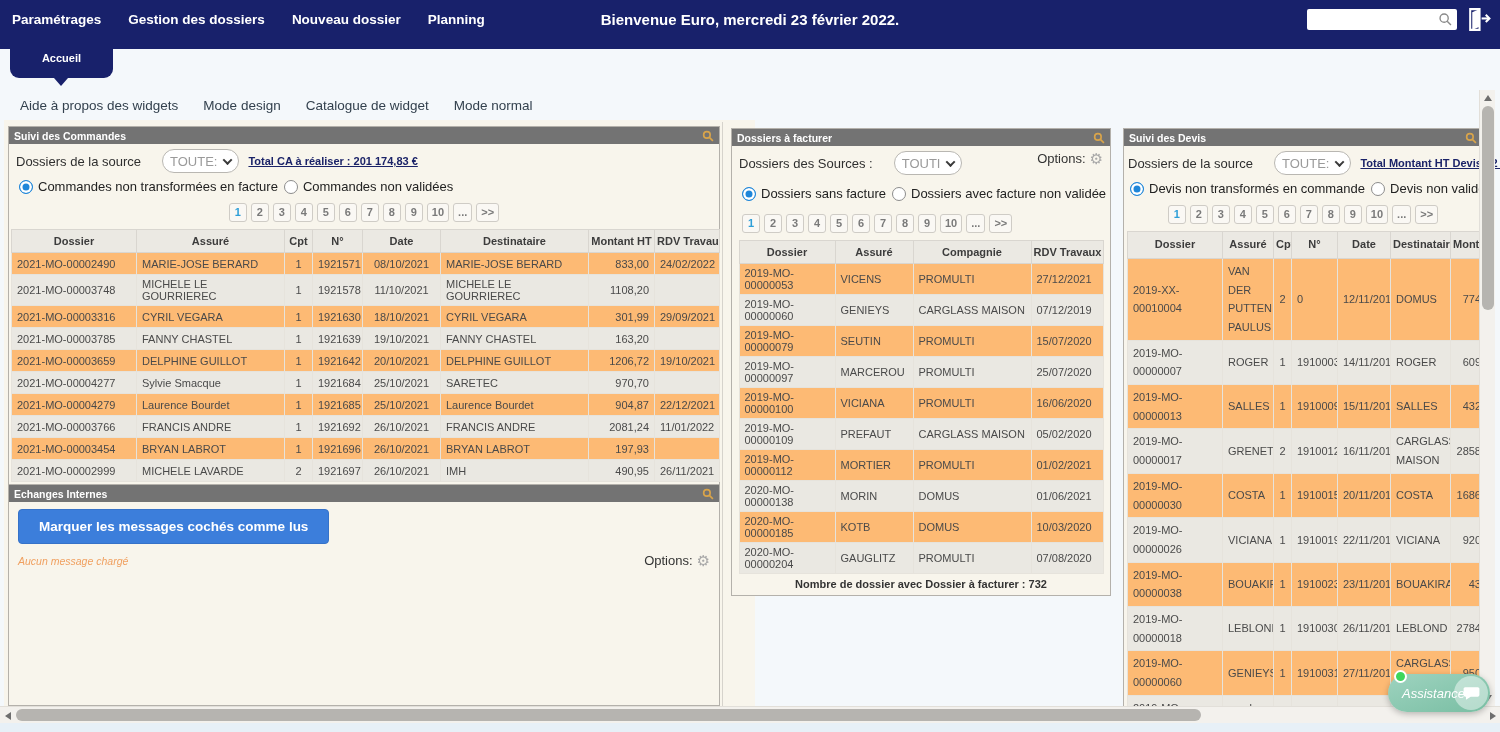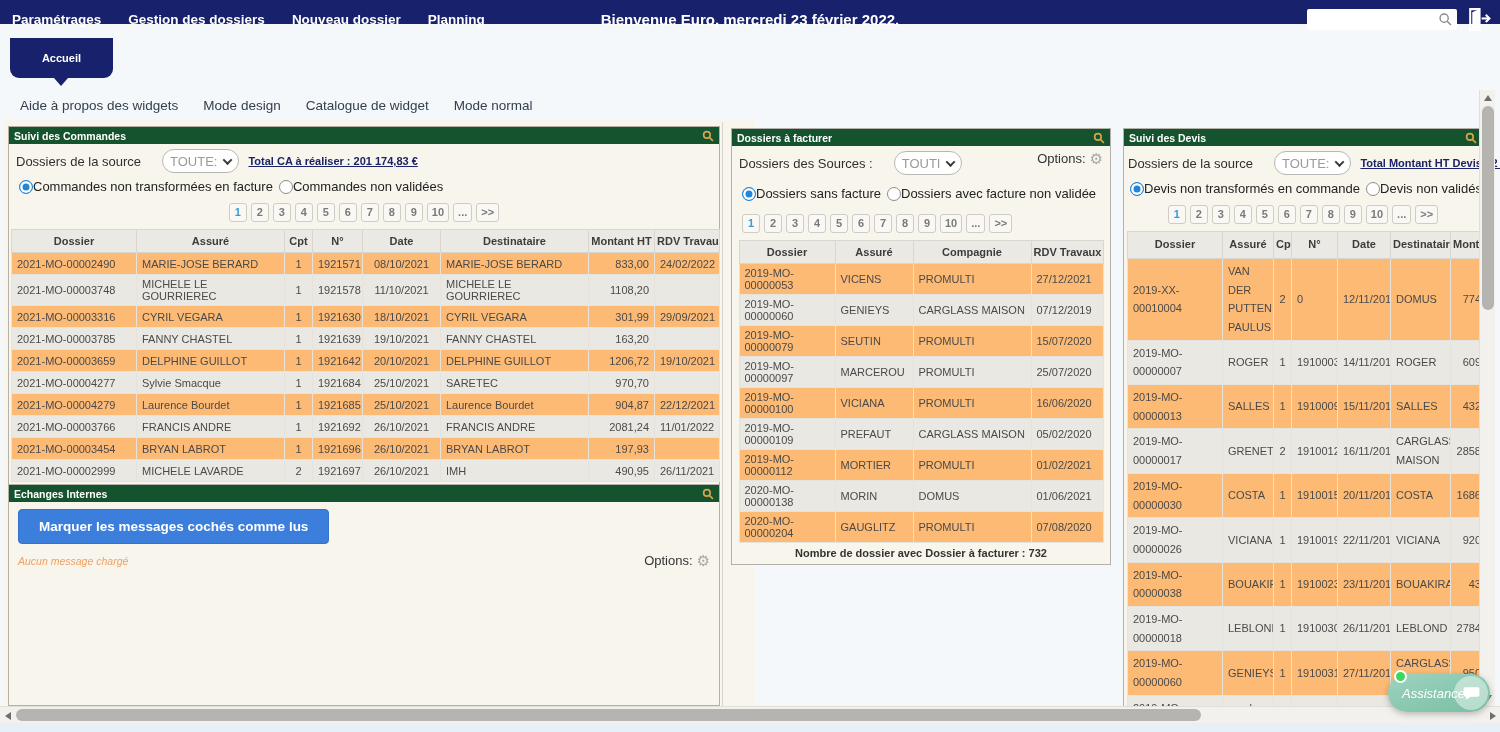--- a/index.html
+++ b/index.html
@@ -1,20 +1,20 @@
 <!DOCTYPE html>
 <html><head>
 <meta charset="utf-8">
 <style>
   * { margin:0; padding:0; box-sizing:border-box; }
   body { font-family:"Liberation Sans", sans-serif; background:#dfe7ee; }
   .screen { position:relative; width:1500px; height:732px; overflow:hidden; background:#f4f8fb; }
 
   
-  .topbar { position:absolute; left:0; top:0; width:1500px; height:24px; background:#18216b; z-index:10; }
+  .topbar { position:absolute; left:0; top:0; width:1500px; height:49px; background:#18216b; z-index:10; }
   .menu { position:absolute; left:12px; top:0; height:38px; display:flex; align-items:center; gap:27px; }
   .menu span { color:#fff; font-size:13.5px; font-weight:bold; cursor:pointer; white-space:nowrap; }
   .welcome { position:absolute; left:0; right:0; top:0; height:38px; display:flex; align-items:center; justify-content:center; color:#fff; font-size:15px; font-weight:bold; pointer-events:none; }
   .topbar-right { position:absolute; right:8px; top:0; height:38px; display:flex; align-items:center; gap:8px; }
   .searchbox { width:150px; height:21px; background:#fff; border-radius:2px; display:flex; align-items:center; padding:0 4px; }
   .searchbox input { flex:1; border:none; outline:none; height:17px; font-size:12px; background:transparent; min-width:0; }
   .logout { display:flex; align-items:center; cursor:pointer; }
 
   
   .accueil-tab { position:absolute; left:10px; top:38px; width:103px; height:40px; background:#18216b; border-radius:0 0 9px 9px; color:#fff; font-size:11px; font-weight:bold; display:flex; align-items:center; justify-content:center; z-index:9; cursor:pointer; }
@@ -23,39 +23,39 @@
   
   .subnav { position:absolute; left:20px; top:98px; display:flex; gap:25px; }
   .subnav span { font-size:13.5px; color:#33414e; cursor:pointer; white-space:nowrap; }
 
   
   .left-backdrop { position:absolute; left:4px; top:120px; width:751px; height:586px; background:#f8f5ec; }
   .col-divider { position:absolute; left:722px; top:122px; width:1px; height:584px; background:#d6d3cc; }
 
   
   .panel { position:absolute; background:#f8f5ec; border:1px solid #b4b1ab; }
-  .panel-head { height:17px; background:#14532d; color:#fff; display:flex; justify-content:space-between; align-items:center; padding:0 5px; }
+  .panel-head { height:17px; background:#737373; color:#fff; display:flex; justify-content:space-between; align-items:center; padding:0 5px; }
   .panel-title { font-size:10.5px; font-weight:bold; white-space:nowrap; }
   .head-mag { display:flex; align-items:center; cursor:pointer; }
 
   #p-commandes { left:8px; top:126px; width:712px; }
   #p-echanges  { left:8px; top:484px; width:712px; height:222px; }
   #p-facturer  { left:731px; top:128px; width:380px; }
   #p-devis     { left:1123px; top:128px; width:360px; }
 
   .filter-row { display:flex; align-items:center; gap:9px; padding:5px 7px 3px 7px; font-size:13px; color:#2f2f2f; }
   .flabel { white-space:nowrap; }
   .selectbox { display:inline-flex; align-items:center; background:#fff; border:1px solid #b9b7b2; border-radius:12px; padding:2px 7px; height:24px; color:#9a9a9a; font-size:13px; cursor:pointer;margin-left:12px; }
   .chev { width:7px; height:7px; border-right:2px solid #3a3a3a; border-bottom:2px solid #3a3a3a; transform:rotate(45deg) translate(-1px,-1px); margin-left:7px; }
   .total-link { font-size:11px; font-weight:bold; color:#1b2368; text-decoration:underline; cursor:pointer; white-space:nowrap; }
   .options { margin-left:auto; display:flex; align-items:center; gap:4px; font-size:13px; color:#333; }
   .gear { font-size:15px; color:#a8a8a8; cursor:pointer; line-height:1; }
 
   .radio-row { display:flex; align-items:center; gap:6px; padding:3px 7px 4px 10px; font-size:13px; color:#222; flex-wrap:nowrap; }
-  .radio-row label { display:flex; align-items:center; white-space:nowrap; cursor:pointer; }
+  .radio-row label { display:flex; align-items:center; gap:5px; white-space:nowrap; cursor:pointer; }
   .radio { width:14px; height:14px; border-radius:50%; border:1.5px solid #8c8c8c; background:#fff; flex:none; }
   .radio.on { border-color:#1f86d9; background:#1f86d9; box-shadow: inset 0 0 0 2.5px #fff; }
 
   .pager { display:flex; justify-content:center; padding:5px 0 7px 0; }
   .pager.left { justify-content:flex-start; padding-left:8px; }
   .pg { min-width:18px; height:19px; line-height:17px; padding:0 4px; border:1px solid #cfccc6; background:#faf8f4; color:#7a7a7a; font-weight:bold; font-size:11px; text-align:center; border-radius:3px; margin:0 2px; cursor:pointer; }
   .pg.active { color:#2e9fd8; }
 
   table.grid { border-collapse:collapse; table-layout:fixed; background:#fdba74; }
   table.grid th { background:#ebe9e3; font-size:11px; font-weight:bold; color:#3c3c3c; padding:5px 2px; border:1px solid #d9d6d0; text-align:center; overflow:hidden; white-space:nowrap; }
@@ -460,20 +460,26 @@
               <td>PROMULTI</td>
               <td>01/02/2021</td>
             </tr>
             <tr>
               <td>2020-MO-00000138</td>
               <td>MORIN</td>
               <td>DOMUS</td>
               <td>01/06/2021</td>
             </tr>
             <tr>
+              <td>2020-MO-00000185</td>
+              <td>KOTB</td>
+              <td>DOMUS</td>
+              <td>10/03/2020</td>
+            </tr>
+            <tr>
               <td>2020-MO-00000204</td>
               <td>GAUGLITZ</td>
               <td>PROMULTI</td>
               <td>07/08/2020</td>
             </tr>
           </tbody>
       </table>
     </div>
     <div class="tfoot">Nombre de dossier avec Dossier à facturer : 732</div>
   </section>

